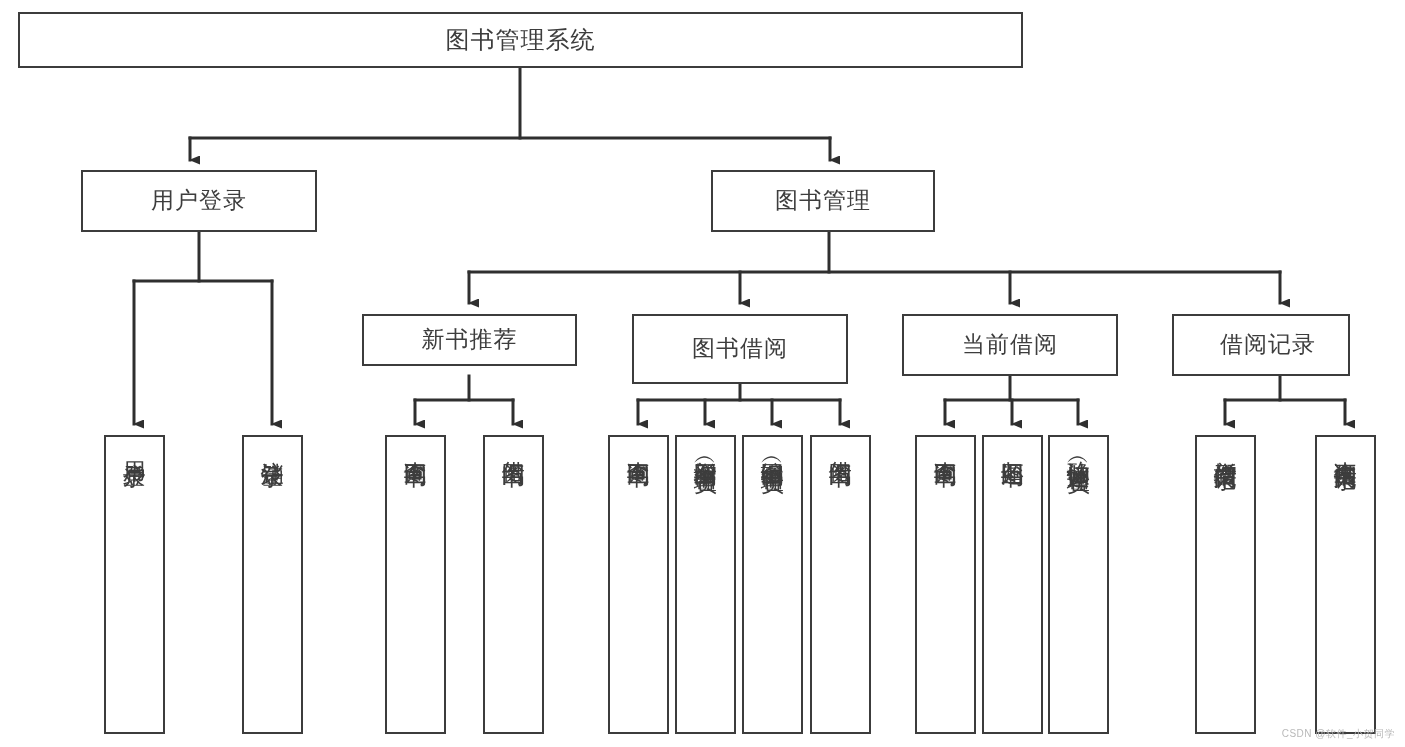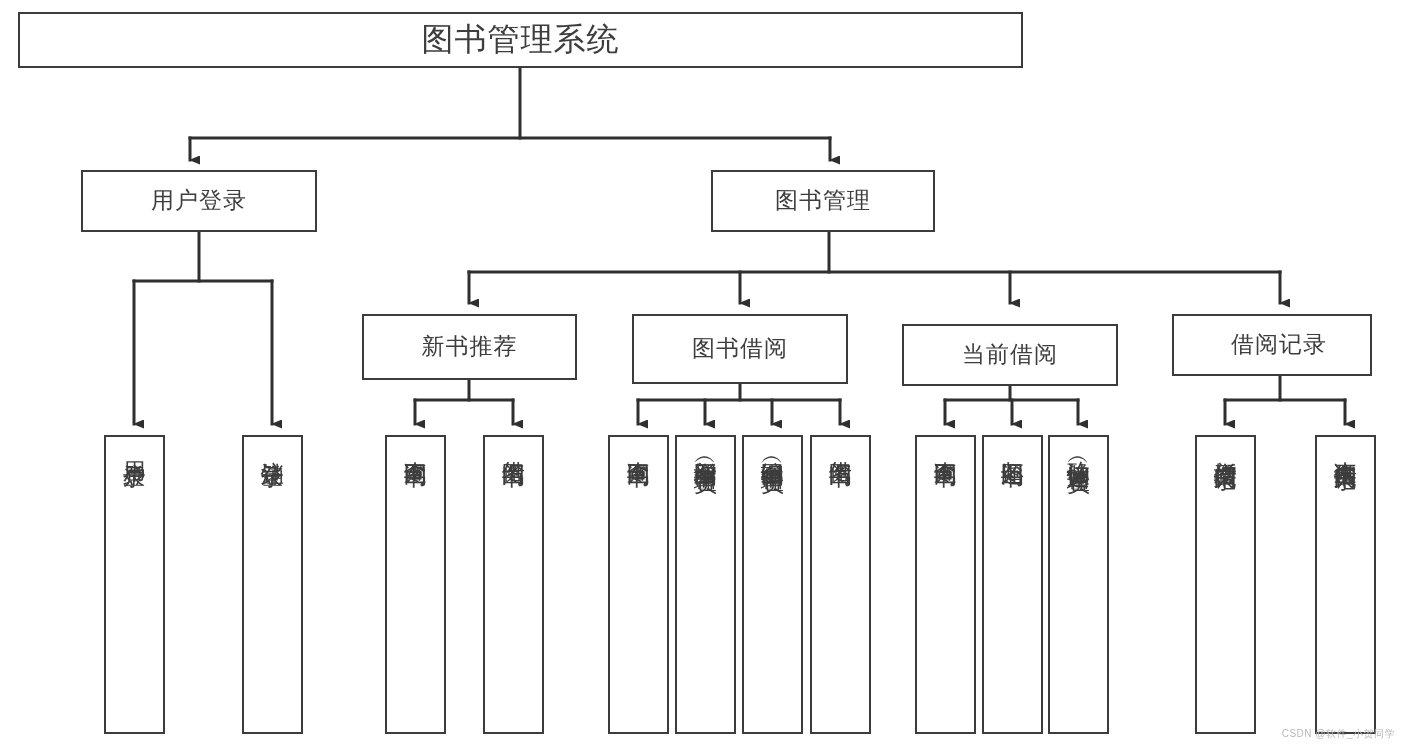--- a/index.html
+++ b/index.html
@@ -38,21 +38,21 @@
     z-index: 2;
   }
   .node-h {
     font-size: 23px;
     letter-spacing: 1px;
     line-height: 1.1;
     text-align: center;
     white-space: nowrap;
   }
   .node-root .node-h {
-    font-size: 32px;
+    font-size: 24px;
   }
   .node-leaf {
     align-items: flex-start;
     justify-content: center;
     padding-top: 6px;
   }
   .node-v {
     writing-mode: vertical-rl;
     text-orientation: upright;
     font-size: 23px;
@@ -131,30 +131,30 @@
     <span class="node-h">图书管理系统</span>
   </div>
 
   <div class="node" style="left:81px; top:170px; width:236px; height:62px;">
     <span class="node-h">用户登录</span>
   </div>
   <div class="node" style="left:711px; top:170px; width:224px; height:62px;">
     <span class="node-h">图书管理</span>
   </div>
 
-  <div class="node" style="left:362px; top:314px; width:215px; height:66px;">
+  <div class="node" style="left:362px; top:314px; width:215px; height:52px;">
     <span class="node-h">新书推荐</span>
   </div>
   <div class="node" style="left:632px; top:314px; width:216px; height:70px;">
     <span class="node-h">图书借阅</span>
   </div>
-  <div class="node" style="left:902px; top:324px; width:216px; height:62px;">
+  <div class="node" style="left:902px; top:314px; width:216px; height:62px;">
     <span class="node-h">当前借阅</span>
   </div>
-  <div class="node" style="left:1172px; top:314px; width:200px; height:62px;padding-left:14px;">
+  <div class="node" style="left:1172px; top:314px; width:178px; height:62px;padding-left:14px;">
     <span class="node-h">借阅记录</span>
   </div>
 
   <div class="node node-leaf" style="left:104px; top:435px; width:61px; height:299px;">
     <span class="node-v">用户登录</span>
   </div>
   <div class="node node-leaf" style="left:242px; top:435px; width:61px; height:299px;">
     <span class="node-v">注销登录</span>
   </div>
 

